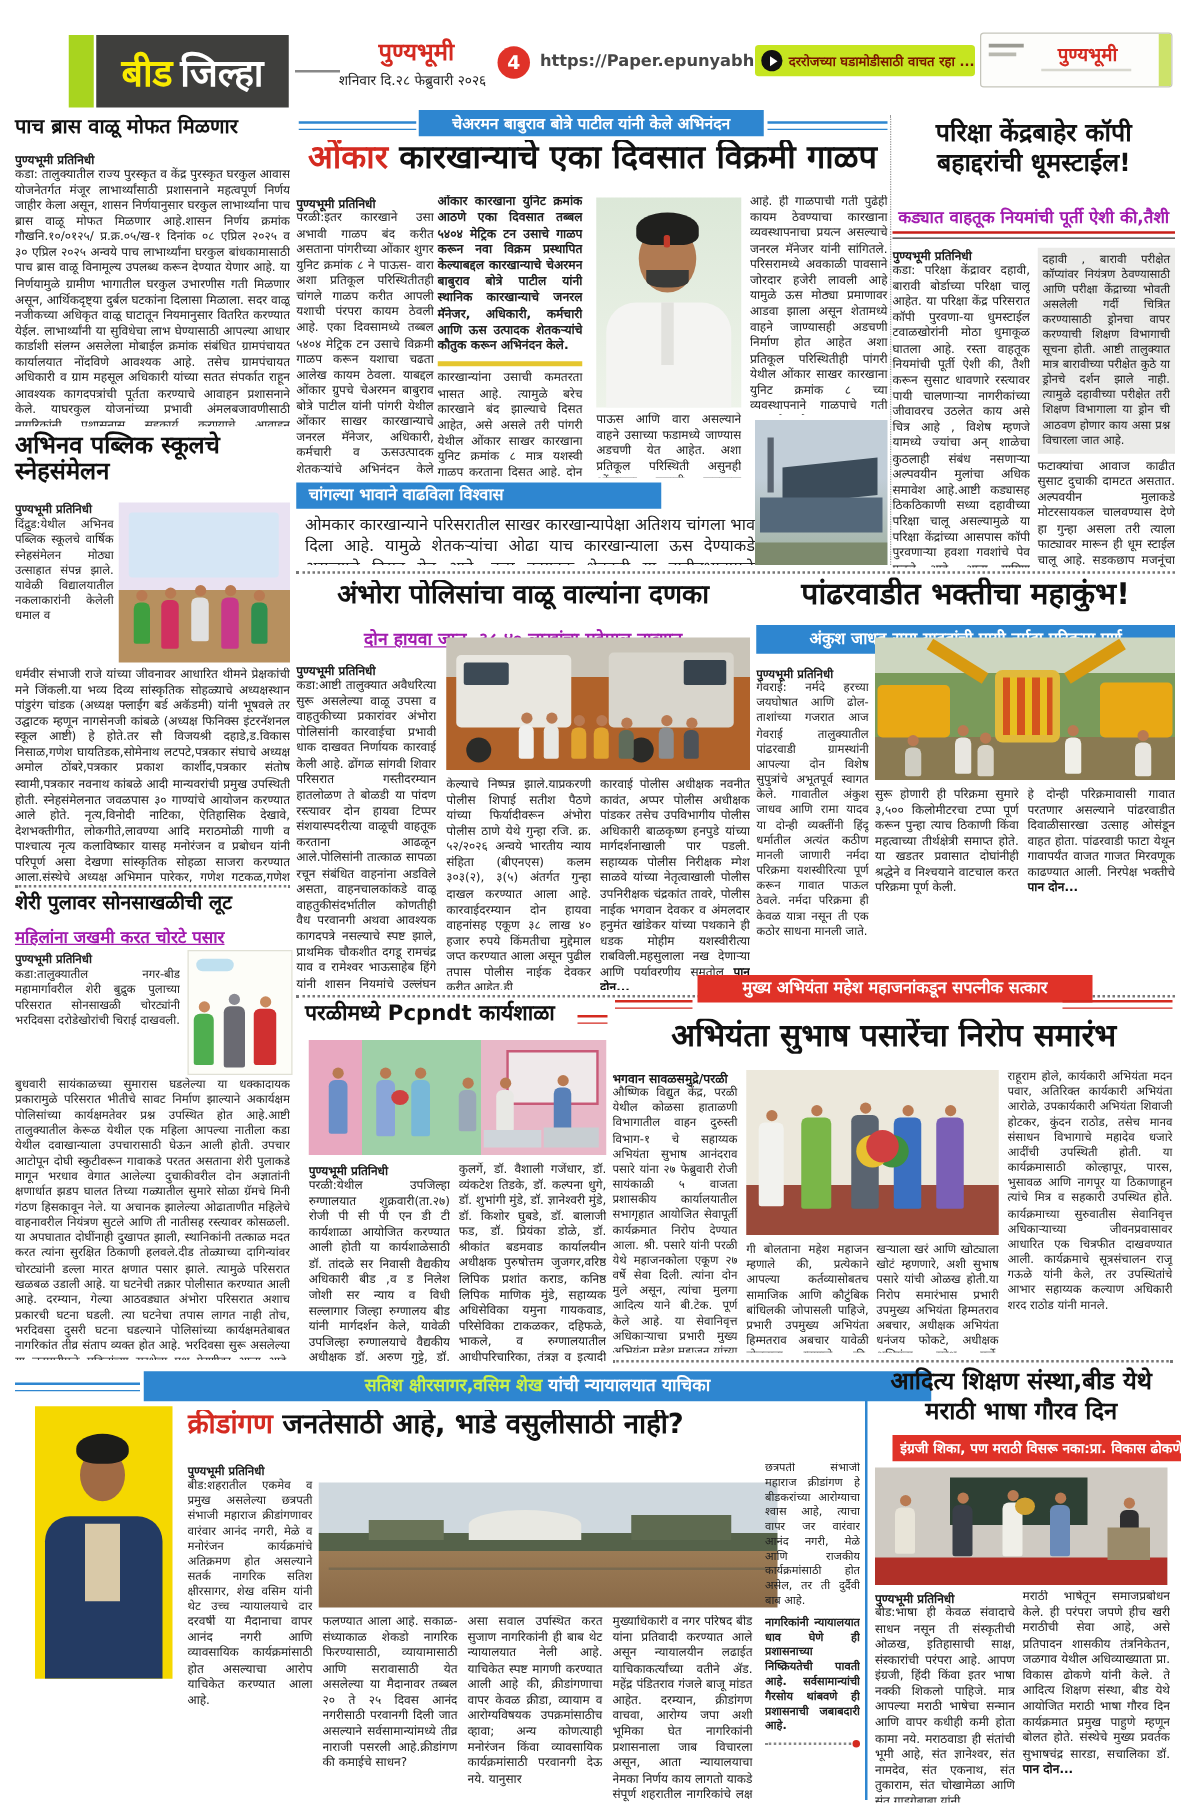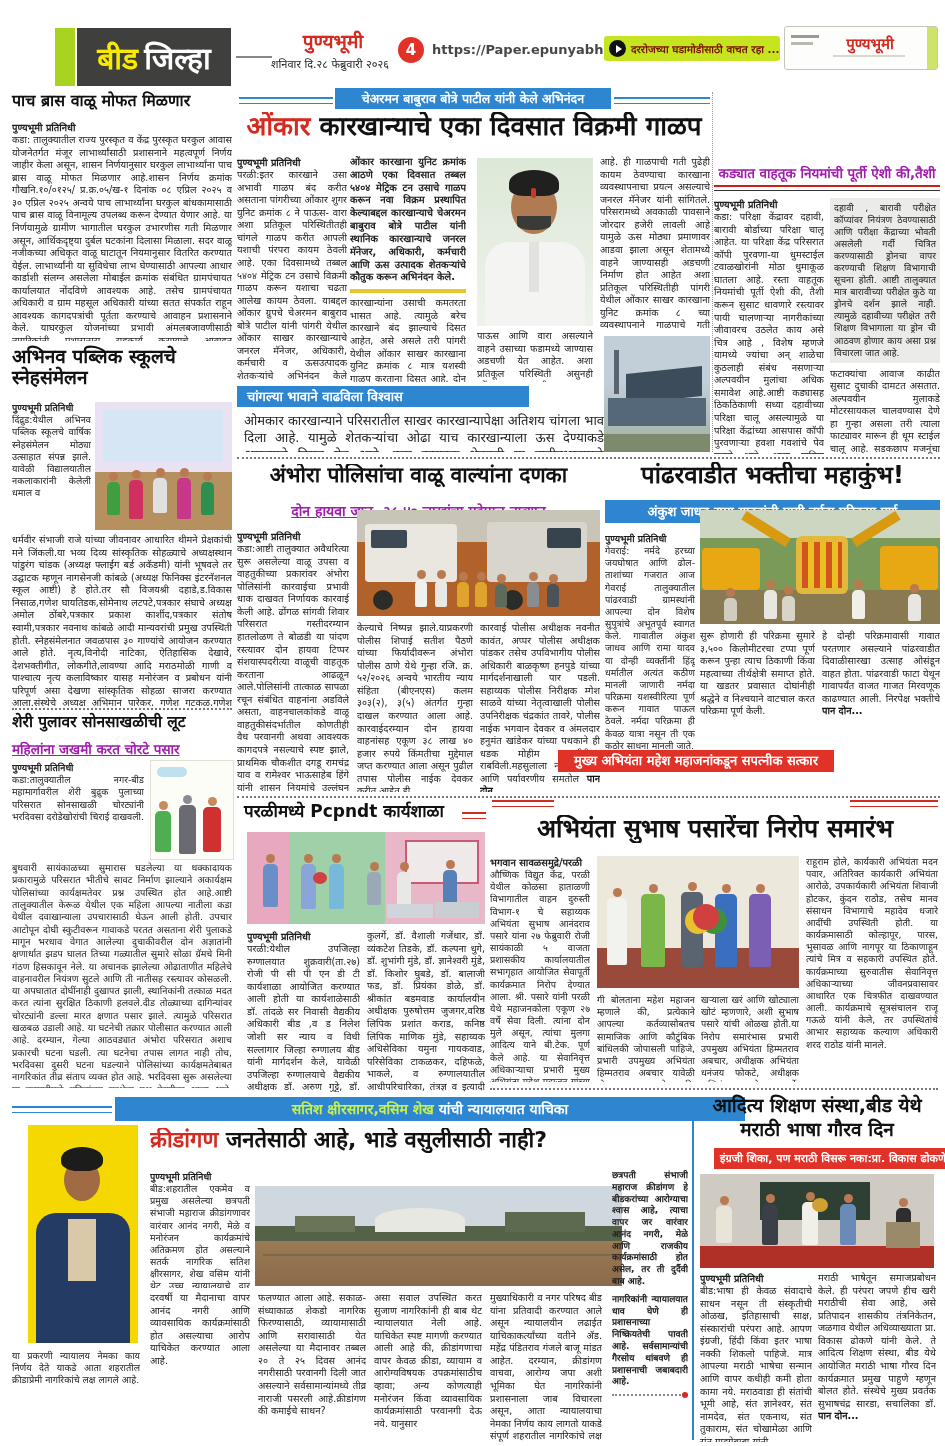--- a/index.html
+++ b/index.html
@@ -116,20 +116,21 @@
     <div style="position:absolute;left:10px;top:14px;width:5px;height:44px;background:#5a6470"></div>
     <div style="position:absolute;left:22px;top:34px;width:76px;height:30px;background:#3c4c5a;transform:skewY(-6deg)"></div>
     <div style="position:absolute;left:4px;top:62px;width:98px;height:28px;background:#54687a"></div>
     <div style="position:absolute;left:0;bottom:0;width:106px;height:18px;background:#7d8a6d"></div>
   </div>
   <div class="abs strip-blue" style="left:237px;top:386px;width:292px;height:21px;line-height:21px;font-size:13px;text-align:left;padding-left:10px;box-sizing:border-box">चांगल्या भावाने वाढविला विश्वास</div>
   <div class="abs body" style="left:244px;top:412px;width:360px;height:40px;overflow:hidden;font-size:13px">ओमकार कारखान्याने परिसरातील साखर कारखान्यापेक्षा अतिशय चांगला भाव दिला आहे. यामुळे शेतकऱ्यांचा ओढा याच कारखान्याला ऊस देण्याकडे असल्याचे दिसून येत आहे. ऊस उत्पादक शेतकरी या वाढीवभावामुळे समाधानी झाला असून ओंकार वर त्यांचा विश्वास वाढल्याचे चित्र दिसत आहे.</div>
 
   <div class="abs dot-v" style="left:712px;top:92px;height:360px"></div>
 
+  <div class="abs hl" style="left:714px;top:94px;width:226px;font-size:20px;text-align:center;line-height:1.2">परिक्षा केंद्रबाहेर कॉपी बहाद्दरांची धूमस्टाईल!</div>
   <div class="abs sub-red" style="left:714px;top:164px;width:226px;font-size:13.5px;text-align:center;text-decoration:none;border-bottom:2px solid #c8201a;padding-bottom:3px">कड्यात वाहतूक नियमांची पूर्ती ऐशी की,तैशी</div>
   <div class="abs" style="left:714px;top:190px;width:226px;height:1px;background:#333"></div>
   <div class="abs" style="left:714px;top:198px;width:110px;height:256px;overflow:hidden">
     <div class="rep" style="font-size:9.6px">पुण्यभूमी प्रतिनिधी</div>
     <div class="body">कडा: परिक्षा केंद्रावर दहावी, बारावी बोर्डाच्या परिक्षा चालू आहेत. या परिक्षा केंद्र परिसरात कॉपी पुरवणा-या धुमस्टाईल टवाळखोरांनी मोठा धुमाकूळ घातला आहे. रस्ता वाहतूक नियमांची पूर्ती ऐशी की, तैशी करून सुसाट धावणारे रस्त्यावर पायी चालणाऱ्या नागरीकांच्या जीवावरच उठलेत काय असे चित्र आहे , विशेष म्हणजे यामध्ये ज्यांचा अन् शाळेचा कुठलाही संबंध नसणाऱ्या अल्पवयीन मुलांचा अधिक समावेश आहे.आष्टी कड्यासह ठिकठिकाणी सध्या दहावीच्या परिक्षा चालू असल्यामुळे या परिक्षा केंद्रांच्या आसपास कॉपी पुरवणाऱ्या हवशा गवशांचे पेव फुटले आहे. आता ग्रामिण भागातही शहराप्रमाणे शान की सवारी समजल्या जाणाऱ्या बुलेटची क्रेज वाढली, ज्यामध्ये काही अल्पवयीन मुलांसह काही वेंधळपणे केवळ शाईनिंग मारण्यासाठी बुलेटच्या मुळ सायलेन्सरमध्ये बदल करून</div>
   </div>
   <div class="abs" style="left:830px;top:198px;width:110px;height:256px;overflow:hidden">
     <div class="body" style="background:#ebebe9;padding:4px;font-size:9.2px">दहावी , बारावी परीक्षेत कॉप्यांवर नियंत्रण ठेवण्यासाठी आणि परीक्षा केंद्राच्या भोवती असलेली गर्दी चित्रित करण्यासाठी ड्रोनचा वापर करण्याची शिक्षण विभागाची सूचना होती. आष्टी तालुक्यात मात्र बारावीच्या परीक्षेत कुठे या ड्रोनचे दर्शन झाले नाही. त्यामुळे दहावीच्या परीक्षेत तरी शिक्षण विभागाला या ड्रोन ची आठवण होणार काय असा प्रश्न विचारला जात आहे.</div>
     <div class="body" style="margin-top:5px">
       <span>फटाक्यांचा आवाज काढीत सुसाट दुचाकी दामटत असतात. अल्पवयीन मुलाकडे मोटरसायकल चालवण्यास देणे हा गुन्हा असला तरी त्याला फाट्यावर मारून ही धूम स्टाईल चालू आहे. सडकछाप मजनूंचा रस्त्यावर धुमाकूळ सुरूच झाल्यामुळे पोलिसांच्या खाकीची काही भीती राहिली की नाही असा प्रश्न निर्माण झाला आहे. या सडकछाप मजनूंमुळे</span>
@@ -207,21 +208,21 @@
     <div style="position:absolute;left:140px;bottom:6px;width:46px;height:14px;background:#cfd5da"></div>
     <div style="position:absolute;left:188px;bottom:6px;width:44px;height:16px;background:#c8ced2"></div>
   </div>
   <div class="abs" style="left:247px;top:930px;width:113px;height:162px;overflow:hidden">
     <div class="rep" style="font-size:9.6px">पुण्यभूमी प्रतिनिधी</div>
     <div class="body">परळी:येथील उपजिल्हा रुग्णालयात शुक्रवारी(ता.२७) रोजी पी सी पी एन डी टी कार्यशाळा आयोजित करण्यात आली होती या कार्यशाळेसाठी डॉ. तांदळे सर निवासी वैद्यकीय अधिकारी बीड ,व ड निलेश जोशी सर न्याय व विधी सल्लागार जिल्हा रुग्णालय बीड यांनी मार्गदर्शन केले, यावेळी उपजिल्हा रुग्णालयाचे वैद्यकीय अधीक्षक डॉ. अरुण गुट्टे, डॉ. श्याम काळे, डॉ. रंजना घुगे, उपजिल्हा रुग्णालयातील वैद्यकीय अधिकारी डॉ. दिनेश</div>
   </div>
   <div class="abs body" style="left:367px;top:930px;width:118px;height:162px;overflow:hidden">कुलर्गे, डॉ. वैशाली गजेंधार, डॉ. व्यंकटेश तिडके, डॉ. कल्पना धुगे, डॉ. शुभांगी मुंडे, डॉ. ज्ञानेश्वरी मुंडे, डॉ. किशोर घुबडे, डॉ. बालाजी फड, डॉ. प्रियंका डोळे, डॉ. श्रीकांत बडमवाड कार्यालयीन अधीक्षक पुरुषोत्तम जुजगर,वरिष्ठ लिपिक प्रशांत कराड, कनिष्ठ लिपिक माणिक मुंडे, सहाय्यक अधिसेविका यमुना गायकवाड, परिसेविका टाकळकर, दहिफळे, भाकले, व रुग्णालयातील आधीपरिचारिका, तंत्रज्ञ व इत्यादी कर्मचारी उपस्थित होते.</div>
 
   <div class="abs dbl-red" style="left:492px;top:800px;width:62px"></div>
-  <div class="abs strip-red" style="left:558px;top:750px;width:276px;height:22px;line-height:22px;font-size:13px">मुख्य अभियंता महेश महाजनांकडून सपत्नीक सत्कार</div>
+  <div class="abs strip-red" style="left:558px;top:780px;width:316px;height:22px;line-height:22px;font-size:13px">मुख्य अभियंता महेश महाजनांकडून सपत्नीक सत्कार</div>
   <div class="abs dbl-red" style="left:850px;top:800px;width:88px"></div>
   <div class="abs hl" style="left:490px;top:815px;width:450px;font-size:25px;white-space:nowrap;overflow:hidden;text-align:center">अभियंता सुभाष पसारेंचा निरोप समारंभ</div>
   <div class="abs" style="left:490px;top:856px;width:100px;height:226px;overflow:hidden">
     <div class="rep" style="font-size:9.8px">भगवान सावळसमुद्रे/परळी</div>
     <div class="body" style="font-size:9.3px">औष्णिक विद्युत केंद्र, परळी येथील कोळसा हाताळणी विभागातील वाहन दुरुस्ती विभाग-१ चे सहाय्यक अभियंता सुभाष आनंदराव पसारे यांना २७ फेब्रुवारी रोजी सायंकाळी ५ वाजता प्रशासकीय कार्यालयातील सभागृहात आयोजित सेवापूर्ती कार्यक्रमात निरोप देण्यात आला. श्री. पसारे यांनी परळी येथे महाजनकोला एकूण २७ वर्षे सेवा दिली. त्यांना दोन मुले असून, त्यांचा मुलगा आदित्य याने बी.टेक. पूर्ण केले आहे. या सेवानिवृत्त अधिकाऱ्याचा प्रभारी मुख्य अभियंता महेश महाजन यांच्या हस्ते सपत्नीक सत्कार करण्यात आला.याप्रसं-</div>
   </div>
   <div class="ph" style="left:597px;top:856px;width:202px;height:132px;background:linear-gradient(#ece8dc 70%,#9a4a3a 70%)">
     <div class="pr" style="left:10px;bottom:22px;width:20px;height:78px;--c:#f2f2ee"></div>
     <div class="pr" style="left:44px;bottom:20px;width:24px;height:84px;--c:#7ab648"></div>
     <div class="pr" style="left:84px;bottom:20px;width:22px;height:86px;--c:#5a6470"></div>
@@ -251,27 +252,26 @@
   <div class="abs" style="left:150px;top:1170px;width:100px;height:118px;overflow:hidden">
     <div class="rep" style="font-size:9.3px">पुण्यभूमी प्रतिनिधी</div>
     <div class="body" style="font-size:9.3px">बीड:शहरातील एकमेव व प्रमुख असलेल्या छत्रपती संभाजी महाराज क्रीडांगणावर वारंवार आनंद नगरी, मेळे व मनोरंजन कार्यक्रमांचे अतिक्रमण होत असल्याने सतर्क नागरिक सतिश क्षीरसागर, शेख वसिम यांनी थेट उच्च न्यायालयाचे दार ठोठावले आहे.</div>
   </div>
   <div class="ph" style="left:255px;top:1186px;width:367px;height:100px;background:linear-gradient(#cfd8de 40%,#55624a 40% 55%,#9b7b55 55%,#8a6a48)">
     <div style="position:absolute;left:120px;top:22px;width:90px;height:24px;border-radius:50% 50% 0 0;background:#e8e8e2"></div>
     <div style="position:absolute;left:40px;top:30px;width:60px;height:16px;background:#6a7458"></div>
     <div style="position:absolute;left:250px;top:26px;width:80px;height:20px;background:#5e6a50"></div>
     <div style="position:absolute;left:8px;bottom:30px;width:350px;height:2px;background:#7a6a50"></div>
   </div>
-  <div class="abs body" style="left:12px;top:1350px;width:128px;height:90px;overflow:hidden;font-size:9.3px">या प्रकरणी न्यायालय नेमका काय निर्णय देते याकडे आता शहरातील क्रीडाप्रेमी नागरिकांचे लक्ष लागले आहे.</div>
   <div class="abs body" style="left:150px;top:1292px;width:100px;height:150px;overflow:hidden">दरवर्षी या मैदानाचा वापर आनंद नगरी आणि व्यावसायिक कार्यक्रमांसाठी होत असल्याचा आरोप याचिकेत करण्यात आला आहे.</div>
   <div class="abs body" style="left:258px;top:1292px;width:108px;height:150px;overflow:hidden">फलण्यात आला आहे. सकाळ-संध्याकाळ शेकडो नागरिक फिरण्यासाठी, व्यायामासाठी आणि सरावासाठी येत असलेल्या या मैदानावर तब्बल २० ते २५ दिवस आनंद नगरीसाठी परवानगी दिली जात असल्याने सर्वसामान्यांमध्ये तीव्र नाराजी पसरली आहे.क्रीडांगण की कमाईचे साधन?</div>
   <div class="abs body" style="left:374px;top:1292px;width:108px;height:150px;overflow:hidden">असा सवाल उपस्थित करत सुजाण नागरिकांनी ही बाब थेट न्यायालयात नेली आहे. याचिकेत स्पष्ट मागणी करण्यात आली आहे की, क्रीडांगणाचा वापर केवळ क्रीडा, व्यायाम व आरोग्यविषयक उपक्रमांसाठीच व्हावा; अन्य कोणत्याही मनोरंजन किंवा व्यावसायिक कार्यक्रमांसाठी परवानगी देऊ नये. यानुसार</div>
   <div class="abs body" style="left:490px;top:1292px;width:112px;height:150px;overflow:hidden">मुख्याधिकारी व नगर परिषद बीड यांना प्रतिवादी करण्यात आले असून न्यायालयीन लढाईत याचिकाकर्त्यांच्या वतीने ॲड. महेंद्र पंडितराव गंजले बाजू मांडत आहेत. दरम्यान, क्रीडांगण वाचवा, आरोग्य जपा अशी भूमिका घेत नागरिकांनी प्रशासनाला जाब विचारला असून, आता न्यायालयाचा नेमका निर्णय काय लागतो याकडे संपूर्ण शहरातील नागरिकांचे लक्ष लागले आहे.</div>
   <div class="abs" style="left:612px;top:1170px;width:76px;height:274px;overflow:hidden">
-    <div class="body" style="font-size:9px;font-weight:700">छत्रपती संभाजी महाराज क्रीडांगण हे बीडकरांच्या आरोग्याचा श्वास आहे, त्याचा वापर जर वारंवार आनंद नगरी, मेळे आणि राजकीय कार्यक्रमांसाठी होत असेल, तर ती दुर्दैवी बाब आहे.</div>
+    <div class="body" style="font-size:9px;font-weight:400">छत्रपती संभाजी महाराज क्रीडांगण हे बीडकरांच्या आरोग्याचा श्वास आहे, त्याचा वापर जर वारंवार आनंद नगरी, मेळे आणि राजकीय कार्यक्रमांसाठी होत असेल, तर ती दुर्दैवी बाब आहे.</div>
     <div class="body" style="font-size:9px;font-weight:600;margin-top:6px">नागरिकांनी न्यायालयात धाव घेणे ही प्रशासनाच्या निष्क्रियतेची पावती आहे. सर्वसामान्यांची गैरसोय थांबवणे ही प्रशासनाची जबाबदारी आहे.</div>
     <div style="border-top:2px dotted #888;margin-top:6px;position:relative">
       <span style="position:absolute;right:0;top:-4px;width:6px;height:6px;border-radius:50%;background:#d42a20"></span>
     </div>
   </div>
 
   <div class="abs" style="left:692px;top:1100px;height:340px;border-left:2px solid #2e86d0"></div>
 
   <div class="abs hl" style="left:698px;top:1094px;width:238px;font-size:19px;text-align:center;line-height:1.25">आदित्य शिक्षण संस्था,बीड येथे मराठी भाषा गौरव दिन</div>
   <div class="abs strip-red" style="left:714px;top:1148px;width:238px;height:21px;line-height:21px;font-size:11px">इंग्रजी शिका, पण मराठी विसरू नका:प्रा. विकास ढोकणे</div>

